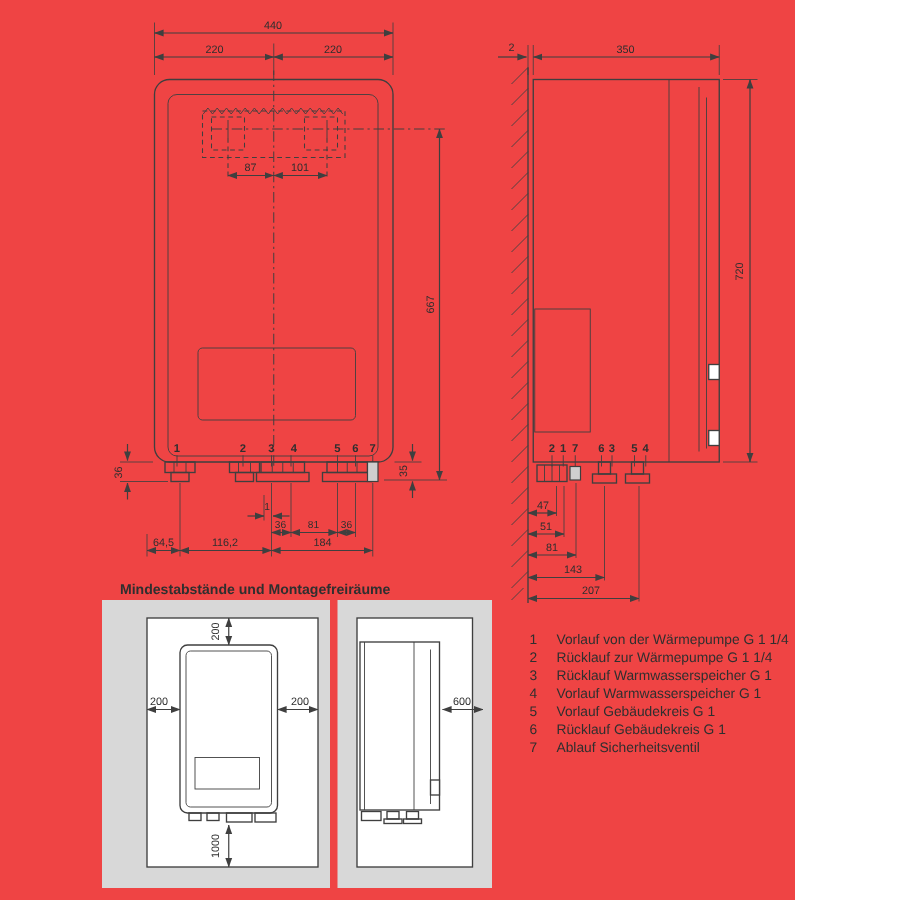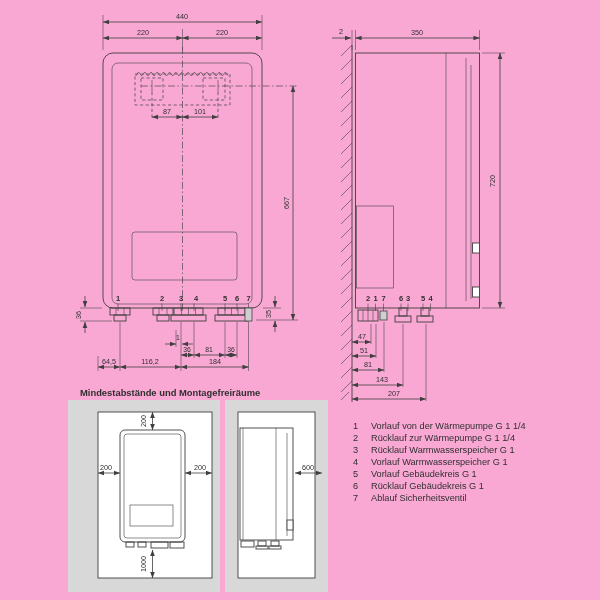--- a/index.html
+++ b/index.html
@@ -1,16 +1,16 @@
 <!DOCTYPE html>
 <html><head>
 <meta charset="utf-8">
 <style>
   html,body{margin:0;padding:0;background:#ffffff;}
-  #stage{position:relative;width:600px;height:600px;background:#f9a8d4;overflow:hidden;}
+  #stage{position:relative;width:530px;height:600px;background:#ef4444;overflow:hidden;}
   svg{display:block;}
   text{font-family:"Liberation Sans","DejaVu Sans",sans-serif;fill:#2f2f2f;}
   .ln{stroke:#3f3f3f;stroke-width:0.9;fill:none;}
   .thin{stroke:#3f3f3f;stroke-width:0.6;fill:none;}
   .ext{stroke:#3f3f3f;stroke-width:0.55;fill:none;}
   .dim{stroke:#3f3f3f;stroke-width:0.8;fill:none;marker-start:url(#ah);marker-end:url(#ah);}
   .dime{stroke:#3f3f3f;stroke-width:0.8;fill:none;marker-end:url(#ah);}
   .dash{stroke:#3f3f3f;stroke-width:0.7;fill:none;stroke-dasharray:3.2 2.4;}
   .cline{stroke:#3f3f3f;stroke-width:0.65;fill:none;stroke-dasharray:7 2.5 1.5 2.5;}
   .t7{font-size:7.2px;text-anchor:middle;}

